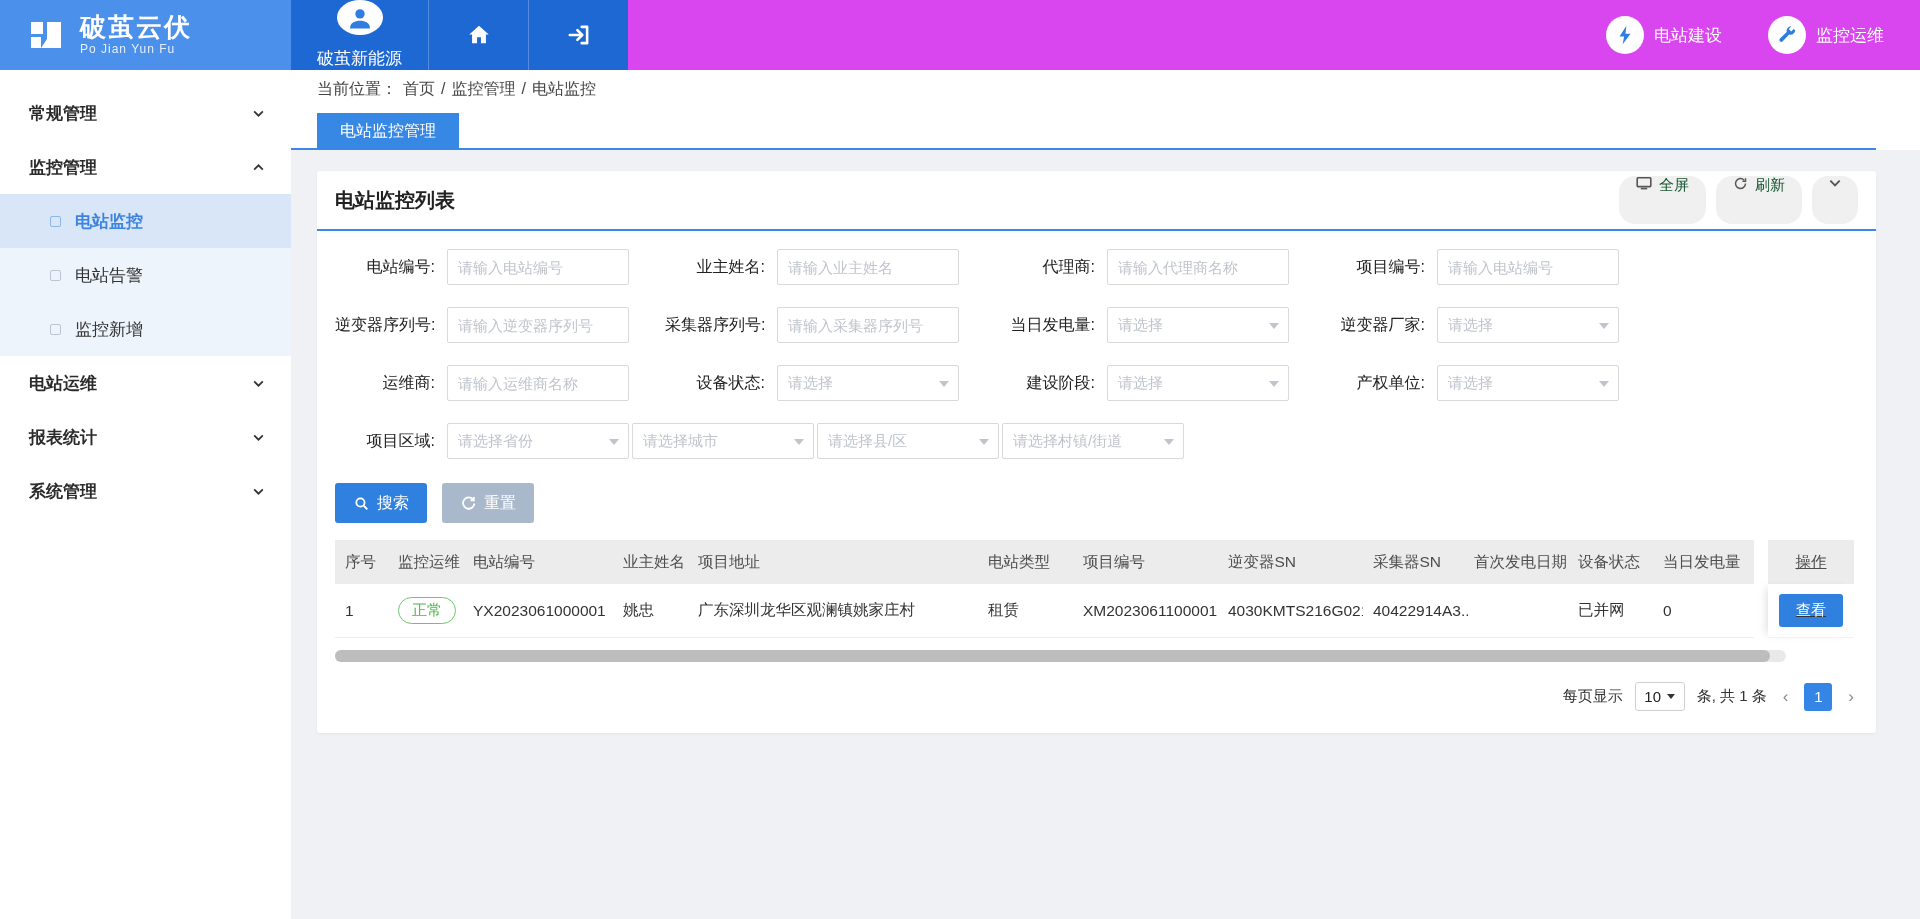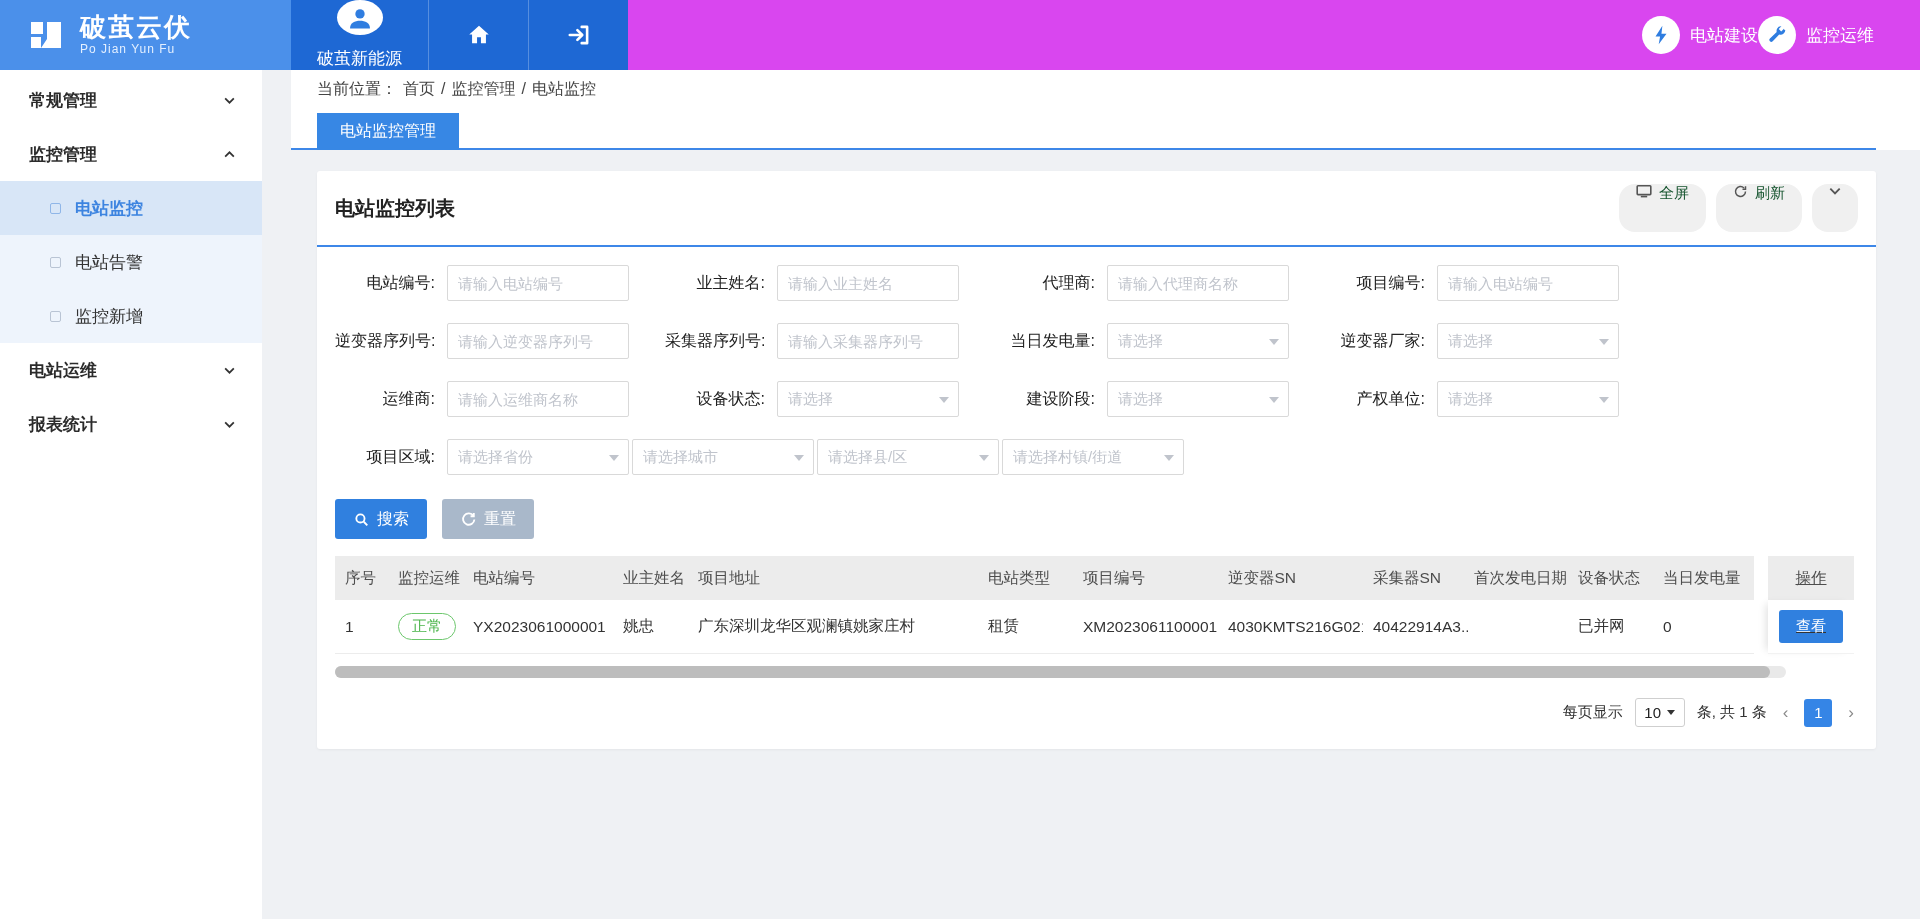--- a/index.html
+++ b/index.html
@@ -13,41 +13,41 @@
   .logo { width:291px; background:#4b90ea; display:flex; align-items:center; padding-left:24px; gap:12px; flex:0 0 291px;}
   .logo-text .cn { color:#fff; font-size:26px; font-weight:bold; letter-spacing:2px; line-height:1.05;}
   .logo-text .en { color:#e3efff; font-size:12px; letter-spacing:1px;}
   .nav-dark { display:flex; background:#1e68d4; }
   .nav-seg { display:flex; align-items:center; justify-content:center; cursor:pointer;flex-direction:column; }
   .nav-seg + .nav-seg { border-left:1px solid rgba(255,255,255,.25); }
   .nav-user { padding:0 26px; gap:12px; }
   .avatar { width:46px; height:46px; border-radius:50%; background:#fff; display:flex; align-items:center; justify-content:center;}
   .nav-user .uname { color:#fff; font-size:17px; }
   .nav-btn { width:100px; }
-  .nav-right { margin-left:auto; display:flex; align-items:center; padding-right:46px;}
+  .nav-right { margin-left:auto; display:flex; align-items:center; gap:46px; padding-right:36px;}
   .module { display:flex; align-items:center; gap:10px; color:#fff; font-size:17px; cursor:pointer;}
   .mod-circ { width:38px; height:38px; border-radius:50%; background:#fff; display:flex; align-items:center; justify-content:center;}
   
-  .sidebar { position:absolute; top:70px; left:0; bottom:0; width:262px; background:#fff; padding-top:3px;}
+  .sidebar { position:absolute; top:70px; left:0; bottom:0; width:291px; background:#fff; padding-top:16px;}
   .side-item { height:54px; display:flex; align-items:center; padding:0 26px 0 29px; font-weight:bold; color:#2b2b2b; cursor:pointer; font-size:17px;}
   .side-item .chev { margin-left:auto; }
   .sub-item { height:54px; display:flex; align-items:center; padding-left:50px; gap:14px; background:#eef4fc; color:#333; cursor:pointer; font-size:17px;}
   .sub-item.active { background:#d8e6f7; color:#3d84e0; font-weight:bold;}
   .sq { width:11px; height:11px; border:1px solid #b9c4d4; border-radius:2px; flex:0 0 11px;}
   .sub-item.active .sq { border-color:#8fb6e8; }
   
   .main { position:absolute; top:70px; left:291px; right:0; bottom:0; }
   .breadcrumb { height:38px; background:#fff; display:flex; align-items:center; padding-left:26px; font-size:16px; color:#444; gap:6px;}
   .breadcrumb .lk { cursor:pointer; }
   .tabstrip { height:42px; background:#fff; position:relative; }
   .tabline { position:absolute; bottom:0; left:0; width:calc(100% - 44px); height:2px; background:#3d87e8;}
   .tab { position:absolute; bottom:0; left:26px; width:142px; height:37px; background:#3787e4; color:#fff; font-size:16px; display:flex; align-items:center; justify-content:center; cursor:pointer;}
   .content { padding:21px 44px 0 26px; }
   .card { background:#fff; border-radius:3px; box-shadow:0 1px 3px rgba(0,0,0,.05); padding-bottom:22px;}
-  .card-header { display:flex; align-items:center; padding:13px 18px; border-bottom:2px solid #3d87e8;}
+  .card-header { display:flex; align-items:center; padding:5px 18px; border-bottom:2px solid #3d87e8;}
   .card-title { font-size:20px; font-weight:bold; color:#222; }
   .hdr-actions { margin-left:auto; display:flex; gap:10px; }
   .pill { height:48px; border:none; border-radius:16px; background:#f0f0f0; color:#14532d; font-size:15px; display:flex; align-items:flex-start; gap:7px; padding:0 17px; cursor:pointer; font-family:inherit;}
   .pill.sm { width:46px; justify-content:center; padding:0;}
   
   .form { padding:18px 0 0 18px; }
   .frow { display:flex; margin-bottom:22px; }
   .field { display:flex; align-items:center; margin-right:36px; }
   .flabel { width:100px; text-align:right; margin-right:12px; font-size:16px; color:#222; white-space:nowrap;}
   .tin { width:182px; height:36px; border:1px solid #d9d9d9; border-radius:2px; padding:4px 10px; font-size:15px; color:#000000; font-family:inherit; outline:none;}
@@ -179,20 +179,28 @@
   <div class="side-item">
     <span>电站运维</span>
     <span class="chev">
       <svg width="13" height="13" viewBox="0 0 12 12" fill="none" stroke="#333" stroke-width="1.6">
           <polyline points="2,4 6,8 10,4"></polyline>
         </svg>
     </span>
   </div>
   <div class="side-item">
     <span>报表统计</span>
+    <span class="chev">
+      <svg width="13" height="13" viewBox="0 0 12 12" fill="none" stroke="#333" stroke-width="1.6">
+          <polyline points="2,4 6,8 10,4"></polyline>
+        </svg>
+    </span>
+  </div>
+  <div class="side-item">
+    <span>系统管理</span>
     <span class="chev">
       <svg width="13" height="13" viewBox="0 0 12 12" fill="none" stroke="#333" stroke-width="1.6">
           <polyline points="2,4 6,8 10,4"></polyline>
         </svg>
     </span>
   </div>
 </div>
 
 <div class="main">
   <div class="breadcrumb">

